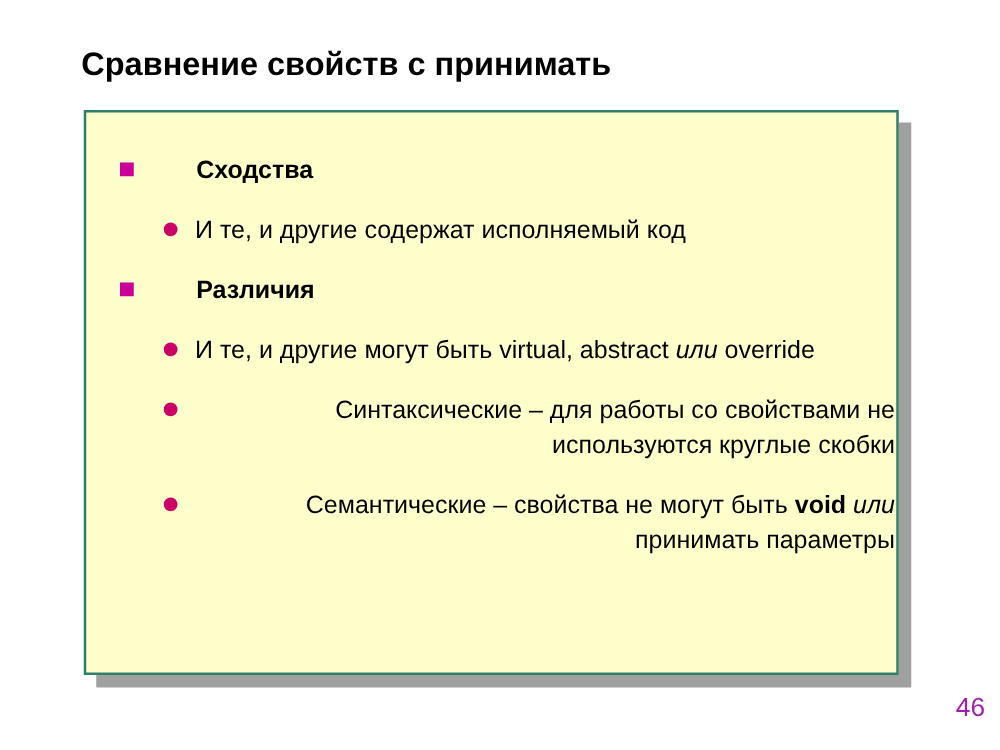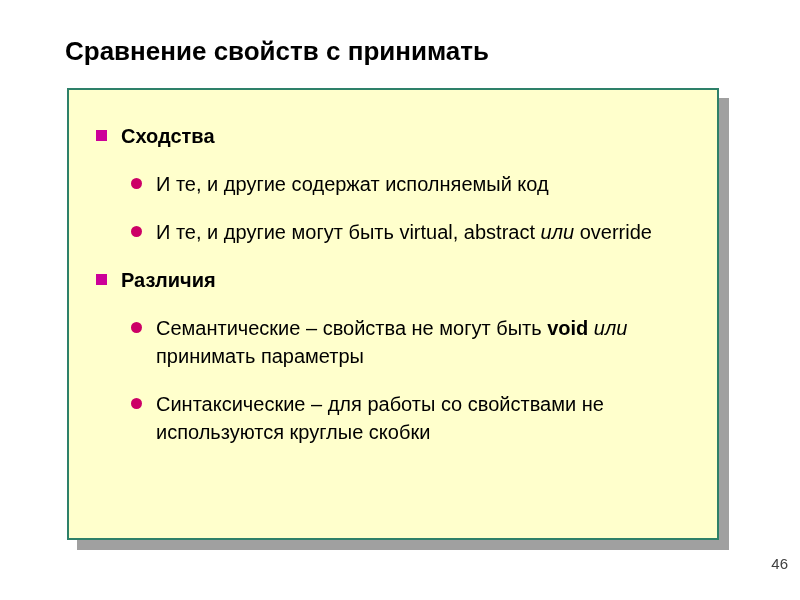--- a/index.html
+++ b/index.html
@@ -36,23 +36,25 @@
     box-shadow: 10px 10px 0 var(--box-shadow, #A0A0A0);
     padding-top: 32px;
     overflow: hidden;
   }
   .row {
     display: flex;
     align-items: flex-start;
   }
   .row.level1 {
     margin: 0 0 20px 27px;
+    gap: 36px;
   }
   .row.level2 {
     margin: 0 0 20px 62px;
+    text-align: right;
   }
   .bullet-square {
     flex: 0 0 auto;
     width: 11px;
     height: 11px;
     margin-top: 8px;
     margin-right: 14px;
     background: var(--bullet-square, #CC0099);
   }
   .bullet-circle {
@@ -73,57 +75,57 @@
     font-size: 20px;
     line-height: 28px;
     max-width: 560px;
   }
   .b { font-weight: bold; }
   .i { font-style: italic; }
   .page-number {
     position: absolute;
     top: 555px;
     right: 12px;
-    font-size: 15px;
-    color: #404040;
+    font-size: 21px;
+    color: #a21caf;
   }
 </style>
 </head>
 <body>
 
 <div class="slide-title">Сравнение свойств с принимать</div>
 
 <div class="content-box">
 
   <div class="row level1">
     <span class="bullet-square"></span>
     <span class="t1">Сходства</span>
   </div>
 
   <div class="row level2">
     <span class="bullet-circle"></span>
     <span class="t2">И те, и другие содержат исполняемый код</span>
   </div>
 
 
-  <div class="row level2">
-    <span class="bullet-circle"></span>
-    <span class="t2"><span>И те, и другие могут быть virtual, abstract </span><span class="i">или</span><span> override</span></span>
-  </div>
-
   <div class="row level1">
     <span class="bullet-square"></span>
     <span class="t1">Различия</span>
   </div>
 
   <div class="row level2">
     <span class="bullet-circle"></span>
-    <span class="t2"><span>Семантические – свойства не могут быть </span><span class="b">void</span><span> </span><span class="i">или</span><span> принимать параметры</span></span>
+    <span class="t2"><span>И те, и другие могут быть virtual, abstract </span><span class="i">или</span><span> override</span></span>
   </div>
 
   <div class="row level2">
     <span class="bullet-circle"></span>
     <span class="t2">Синтаксические – для работы со свойствами не используются круглые скобки</span>
   </div>
 
+  <div class="row level2">
+    <span class="bullet-circle"></span>
+    <span class="t2"><span>Семантические – свойства не могут быть </span><span class="b">void</span><span> </span><span class="i">или</span><span> принимать параметры</span></span>
+  </div>
+
 </div>
 
 <div class="page-number">46</div>
 
 </body></html>

